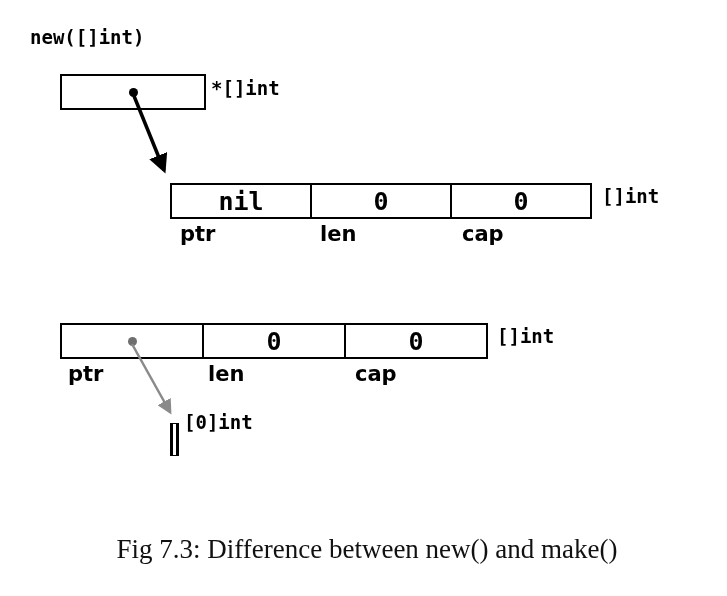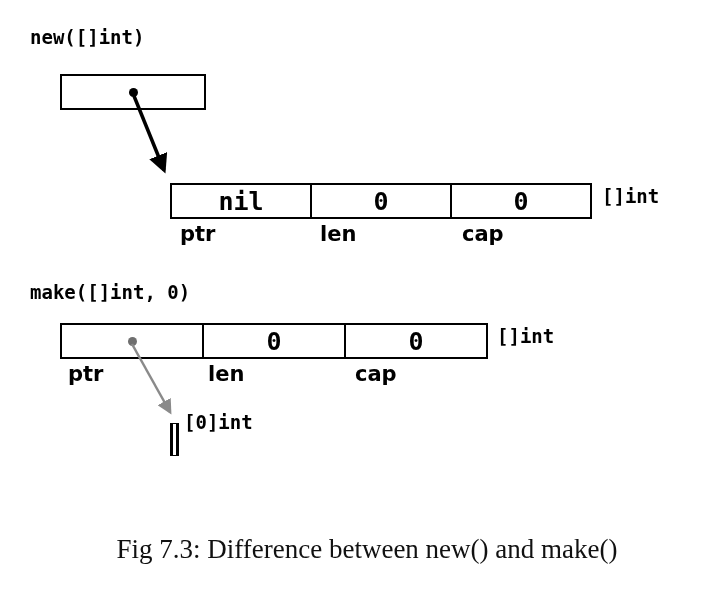--- a/index.html
+++ b/index.html
@@ -84,34 +84,34 @@
 <body>
 
 <div class="canvas">
 
   <div class="code-text" style="left:30px; top:27px;">new([]int)</div>
 
   <div class="pointer-box" style="left:60px; top:74px; width:146px; height:36px;">
     <span class="dot"></span>
   </div>
 
+  <div class="code-text" style="left:211px; top:78px;">*[]int</div>
 
   <div class="box-row" style="left:170px; top:183px;">
     <div class="cell" style="width:142px;">nil</div>
     <div class="cell" style="width:142px;">0</div>
     <div class="cell" style="width:142px;">0</div>
   </div>
 
   <div class="code-text" style="left:602px; top:186px;">[]int</div>
 
   <div class="field-label" style="left:180px; top:222px;">ptr</div>
   <div class="field-label" style="left:320px; top:222px;">len</div>
   <div class="field-label" style="left:462px; top:222px;">cap</div>
 
-  <div class="code-text" style="left:30px; top:282px;">make([]int, 0)</div>
 
   <div class="box-row" style="left:60px; top:323px;">
     <div class="cell" style="width:144px;">
       <span class="dot gray"></span>
     </div>
     <div class="cell" style="width:144px;">0</div>
     <div class="cell" style="width:144px;">0</div>
   </div>
 
   <div class="code-text" style="left:497px; top:326px;">[]int</div>

